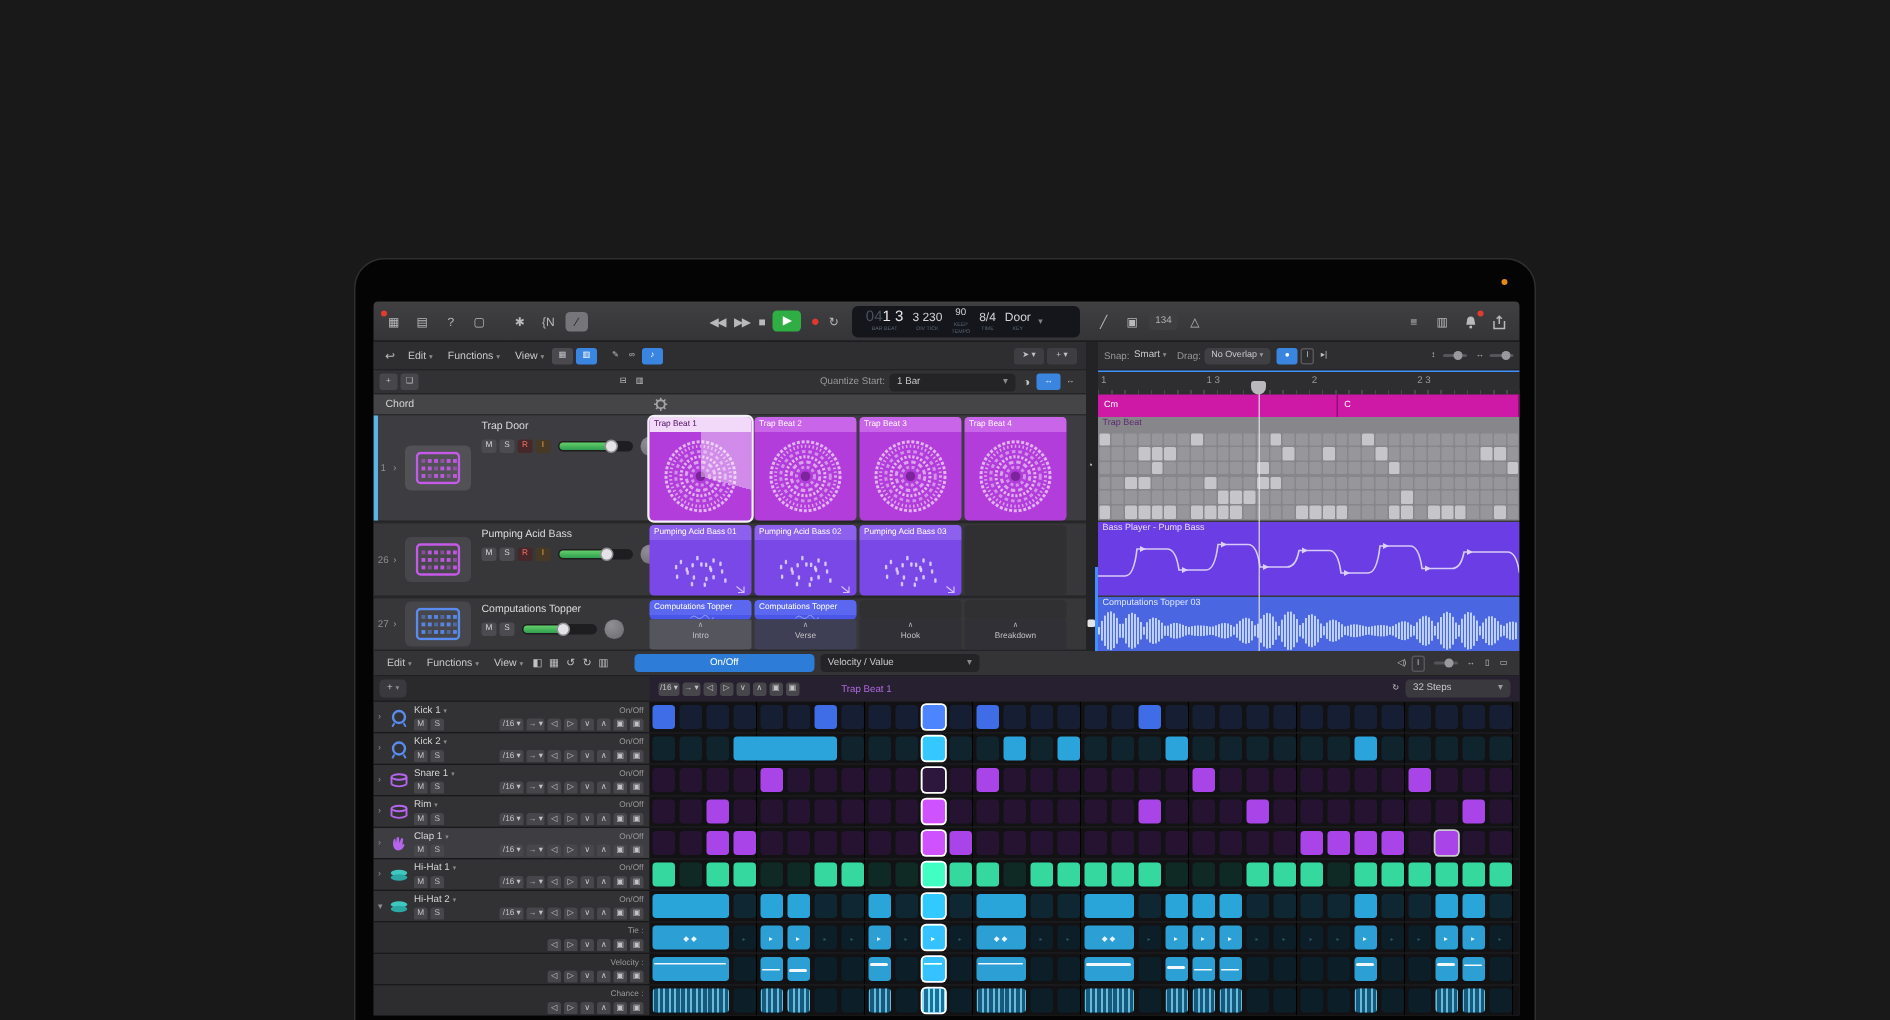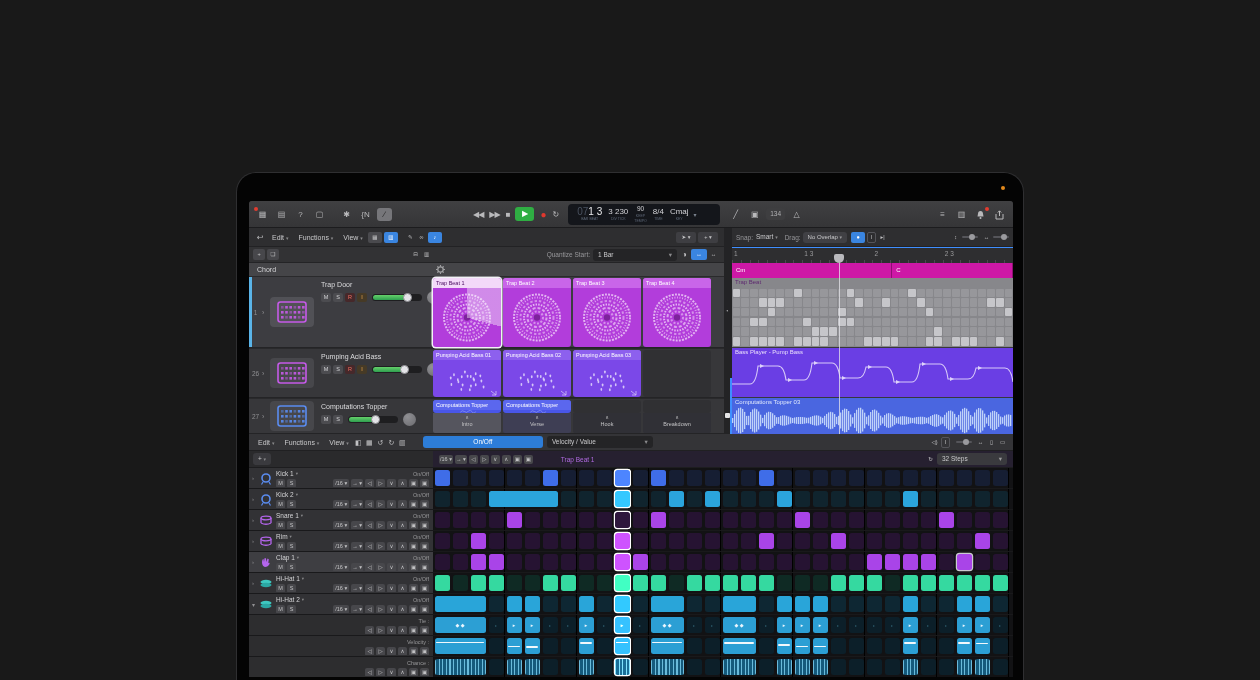--- a/index.html
+++ b/index.html
@@ -149,38 +149,38 @@
       <div class="tbi lit">∕</div>
       <div style="flex:0 0 auto;width:76px"></div>
       <div class="tsp">◀◀</div>
       <div class="tsp">▶▶</div>
       <div class="tsp">■</div>
       <div id="playbtn">▶</div>
       <div class="tsp" id="recbtn">●</div>
       <div class="tsp" style="letter-spacing:0">↻</div>
       <div id="lcd">
         <div class="lcdcol">
-            <div class="lcdbig"><span class="lcddim">07</span>1&nbsp;<span>3</span></div>
+            <div class="lcdbig"><span class="lcddim">04</span>1&nbsp;<span>3</span></div>
           <div class="lcdlab"><span>BAR</span> <span>BEAT</span></div>
           </div>
         <div class="lcdcol">
             <div class="lcdmed"><span>3</span> <span>230</span></div>
           <div class="lcdlab"><span>DIV</span> <span>TICK</span></div>
           </div>
         <div class="lcdcol">
             <div class="lcdmed" style="font-size:6.5px">90</div>
           <div class="lcdlab">KEEP</div>
           <div class="lcdlab">TEMPO</div>
           </div>
         <div class="lcdcol">
             <div class="lcdmed">8/4</div>
           <div class="lcdlab">TIME</div>
           </div>
         <div class="lcdcol">
-            <div class="lcdmed">Cmaj</div>
+            <div class="lcdmed">Door</div>
           <div class="lcdlab">KEY</div>
           </div>
         <div class="lcdchev">▾</div>
       </div>
       <div class="tbi">╱</div>
       <div class="tbi">▣</div>
       <div id="badge">134</div>
       <div class="tbi">△</div>
       <div style="flex:1"></div>
       <div class="tbi">≡</div>

